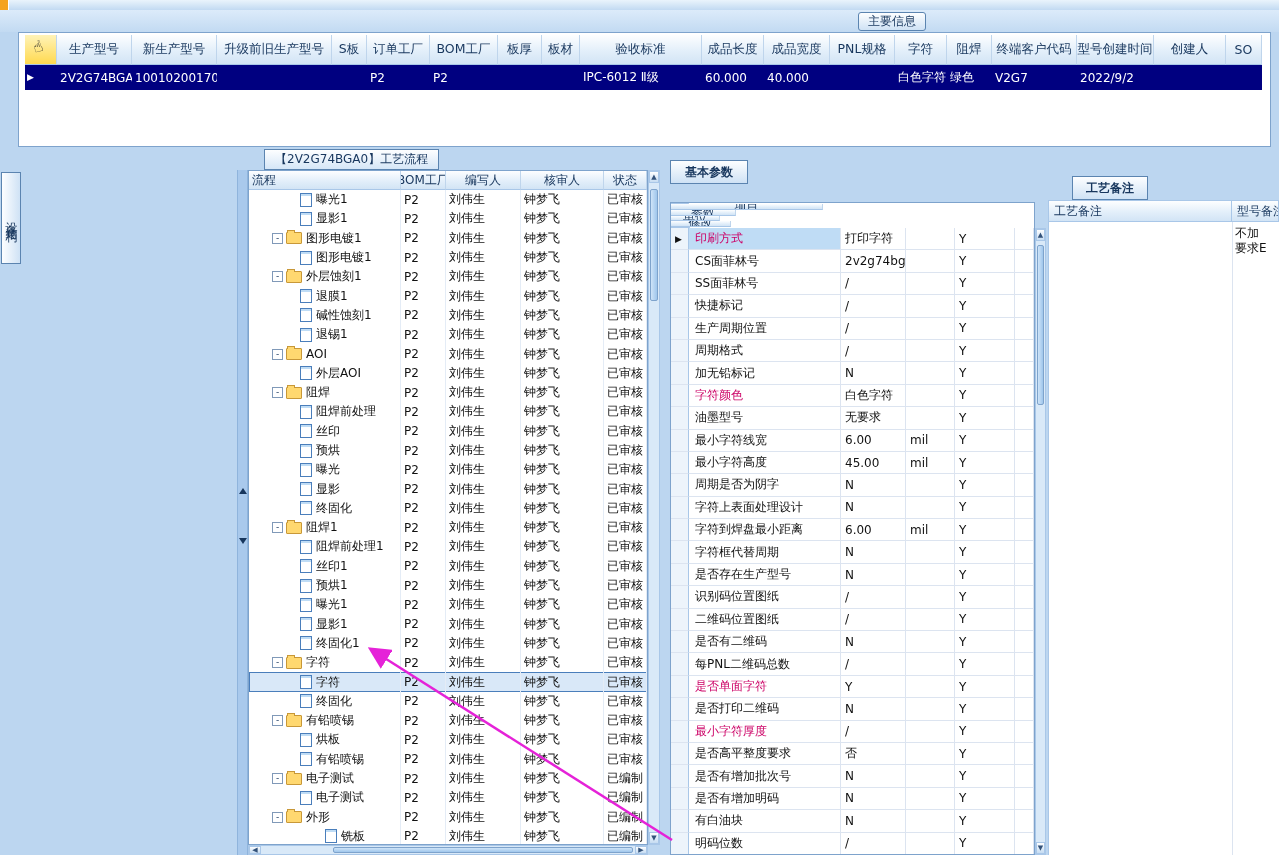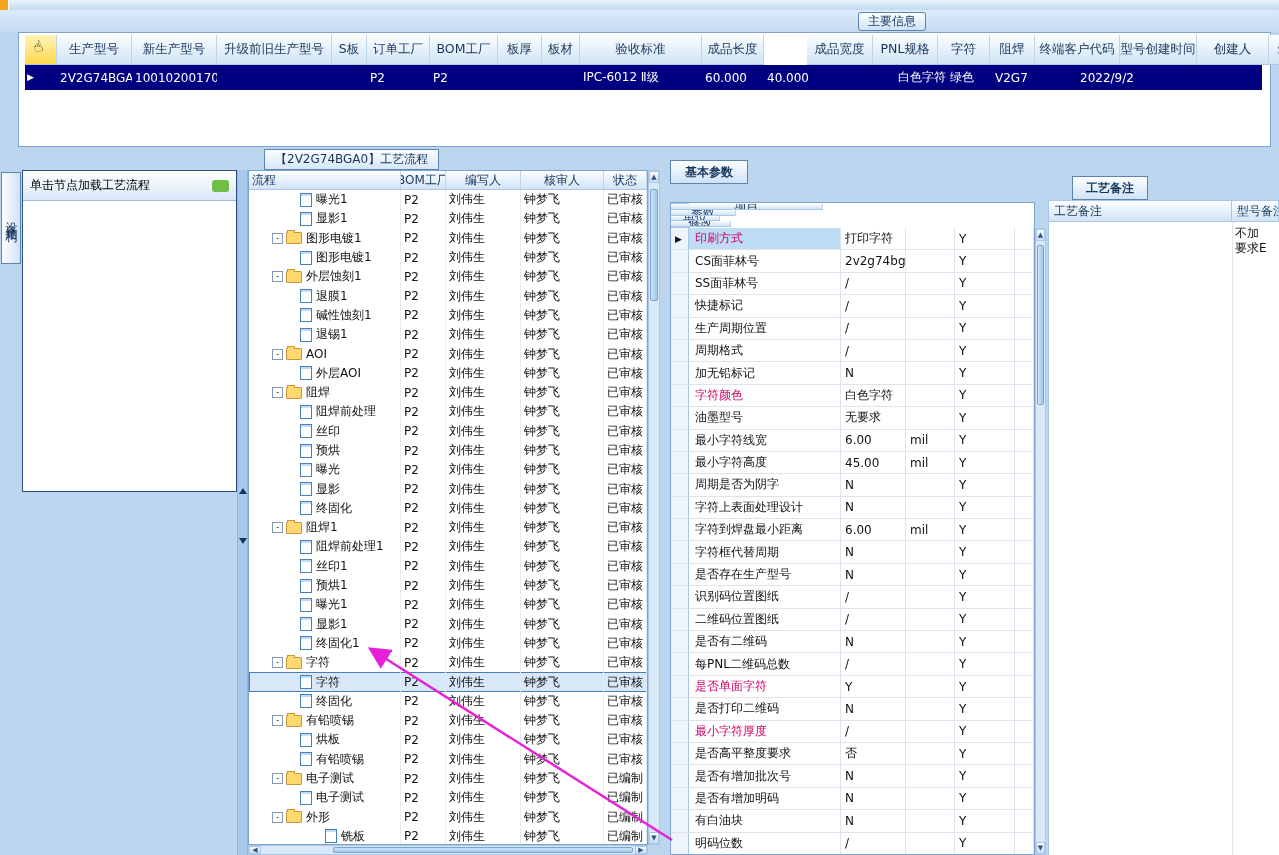--- a/index.html
+++ b/index.html
@@ -133,21 +133,21 @@
     <div class="tg-hcell" style="width: 75px;">生产型号</div>
         <div class="tg-hcell" style="width: 85px;">新生产型号</div>
         <div class="tg-hcell" style="width: 115px;">升级前旧生产型号</div>
         <div class="tg-hcell" style="width: 35px;">S板</div>
         <div class="tg-hcell" style="width: 63px;">订单工厂</div>
         <div class="tg-hcell" style="width: 68px;">BOM工厂</div>
         <div class="tg-hcell" style="width: 44px;">板厚</div>
         <div class="tg-hcell" style="width: 38px;">板材</div>
         <div class="tg-hcell" style="width: 122px;">验收标准</div>
         <div class="tg-hcell" style="width: 62px;">成品长度</div>
-        <div class="tg-hcell" style="width: 66px; margin-left: 43px;">成品宽度</div>
+        <div class="tg-hcell" style="width: 66px;">成品宽度</div>
         <div class="tg-hcell" style="width: 65px;">PNL规格</div>
         <div class="tg-hcell" style="width: 52px;">字符</div>
         <div class="tg-hcell" style="width: 45px;">阻焊</div>
         <div class="tg-hcell" style="width: 85px;">终端客户代码</div>
         <div class="tg-hcell" style="width: 77px;">型号创建时间</div>
         <div class="tg-hcell" style="width: 72px;">创建人</div>
         <div class="tg-hcell" style="width: 36px;">SO</div>
       </div>
     <div class="tg-row">
       <div class="tg-cell selcol">
@@ -168,26 +168,20 @@
         <div class="tg-cell" style="width: 52px;">白色字符</div>
         <div class="tg-cell" style="width: 45px;">绿色</div>
         <div class="tg-cell" style="width: 85px;">V2G7</div>
         <div class="tg-cell" style="width: 77px;">2022/9/2</div>
         <div class="tg-cell" style="width: 72px;"></div>
         <div class="tg-cell" style="width: 36px;"></div>
       </div>
   </div>
 
   <div class="left-vtab">设备结构</div>
-  <div class="left-panel">
-    <div class="left-panel-header">
-      <span>单击节点加载工艺流程</span>
-      <span class="bubble-icon"></span>
-    </div>
-  </div>
 
   <div class="splitter">
     <span class="spl-arr up"></span>
     <span class="spl-arr down"></span>
   </div>
 
   <div class="tree-title-strip">
     <span class="tree-title">【2V2G74BGA0】工艺流程</span>
   </div>
   <div class="tree-table">

